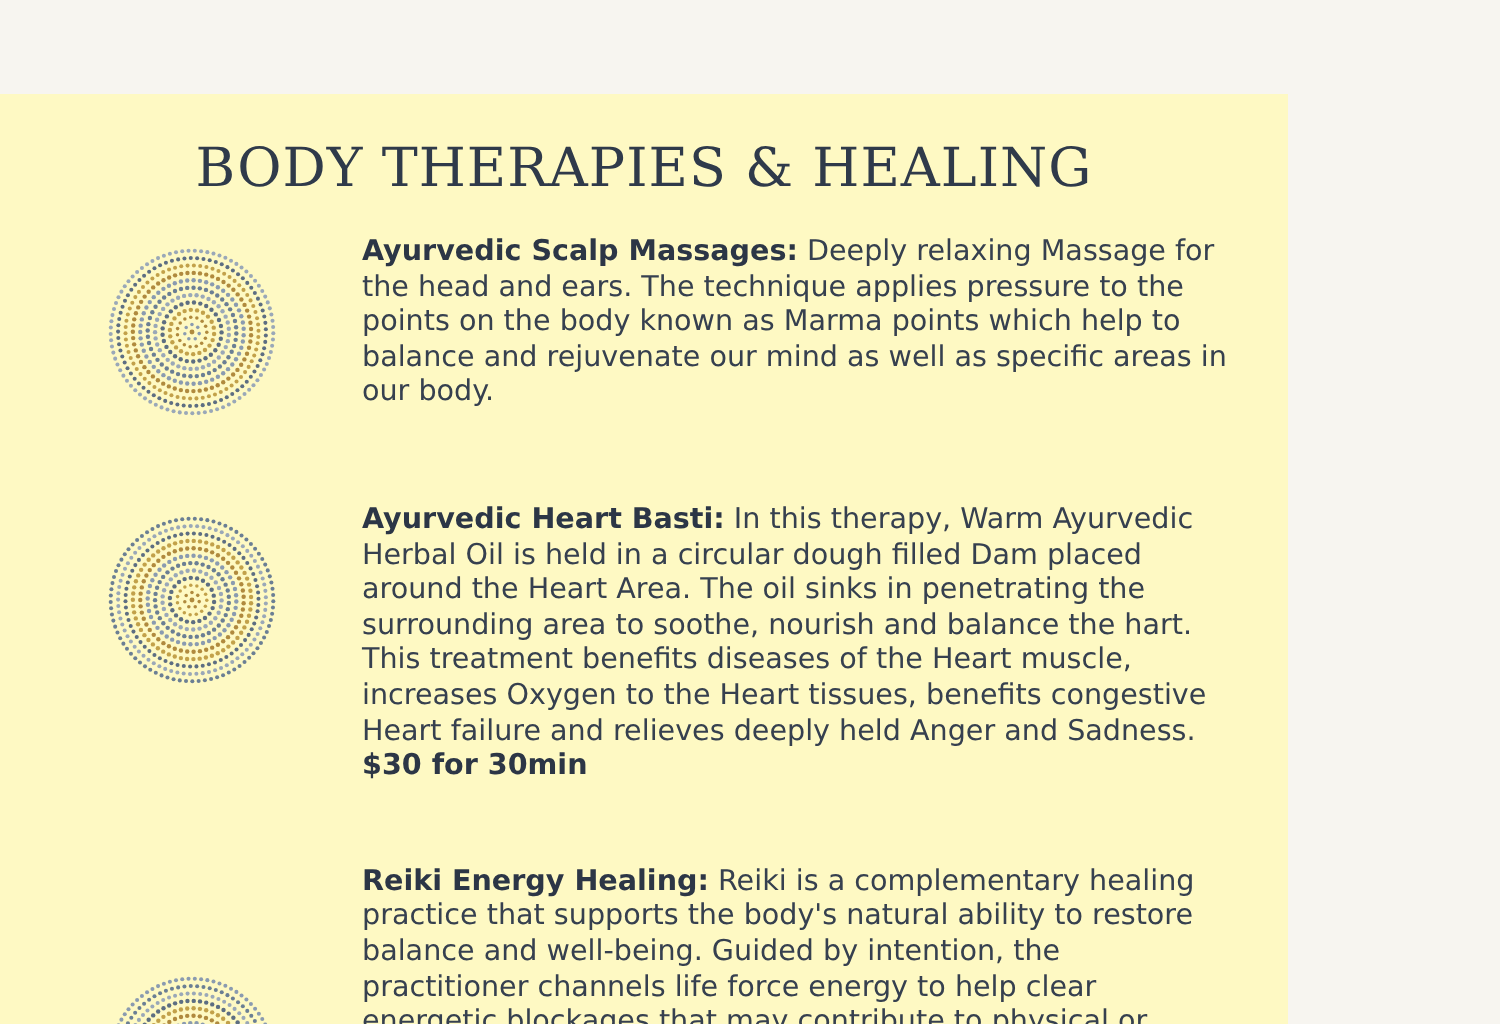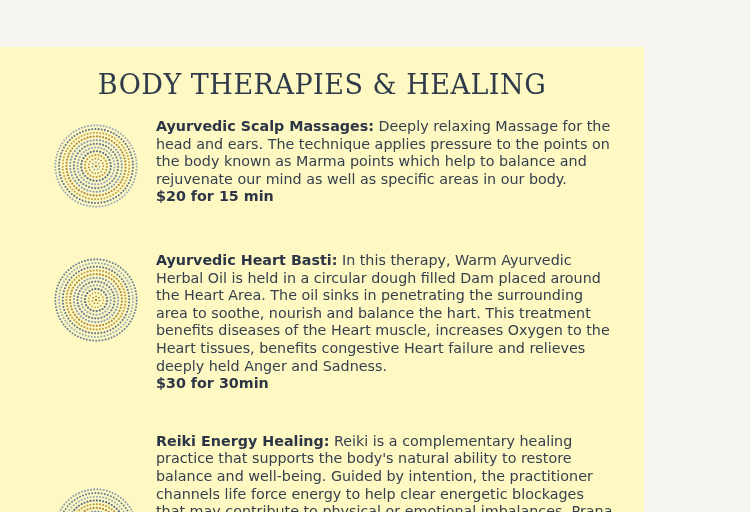--- a/index.html
+++ b/index.html
@@ -29,20 +29,21 @@
     color: #2f3a4a;
     padding-top: 22px;
     padding-bottom: 6px;
     font-weight: 400;
   }
   .service {
     display: flex;
     align-items: flex-start;
     padding-left: 44px;
     padding-right: 30px;
+    gap: 25px;
   }
   .service-1 { margin-top: 12px; }
   .service-2 { margin-top: 42px; justify-content: flex-end; }
   .service-3 { margin-top: 40px; align-items: flex-end; }
 
   .mandala-wrap {
     width: 104px;
     flex: 0 0 104px;
     display: flex;
     justify-content: center;
@@ -569,21 +570,20 @@
             <circle cx="29.43" cy="91.37" r="1.15" fill="#9aa8b8"></circle>
             <circle cx="26.29" cy="89.65" r="1.15" fill="#9aa8b8"></circle>
             <circle cx="23.29" cy="87.70" r="1.15" fill="#9aa8b8"></circle>
             <circle cx="20.45" cy="85.51" r="1.15" fill="#9aa8b8"></circle>
             <circle cx="17.78" cy="83.11" r="1.15" fill="#9aa8b8"></circle>
           </g>
       </svg>
     </div>
     <div class="service-text">
       <span class="svc-name">Ayurvedic Scalp Massages:</span><span class="svc-desc"> Deeply relaxing Massage for the head and ears. The technique applies pressure to the points on the body known as Marma points which help to balance and rejuvenate our mind as well as specific areas in our body.</span>
-      <span class="svc-price">$20 for 15 min</span>
     </div>
   </div>
 
   <div class="service service-2">
     <div class="mandala-wrap">
       <svg class="mandala" viewBox="0 0 100 100">
         <g id="m2">
             <circle cx="50" cy="50" r="1.4" fill="#b08a3e"></circle>
             <circle cx="54.10" cy="50.92" r="1" fill="#b08a3e"></circle>
             <circle cx="51.84" cy="53.78" r="1" fill="#b08a3e"></circle>

